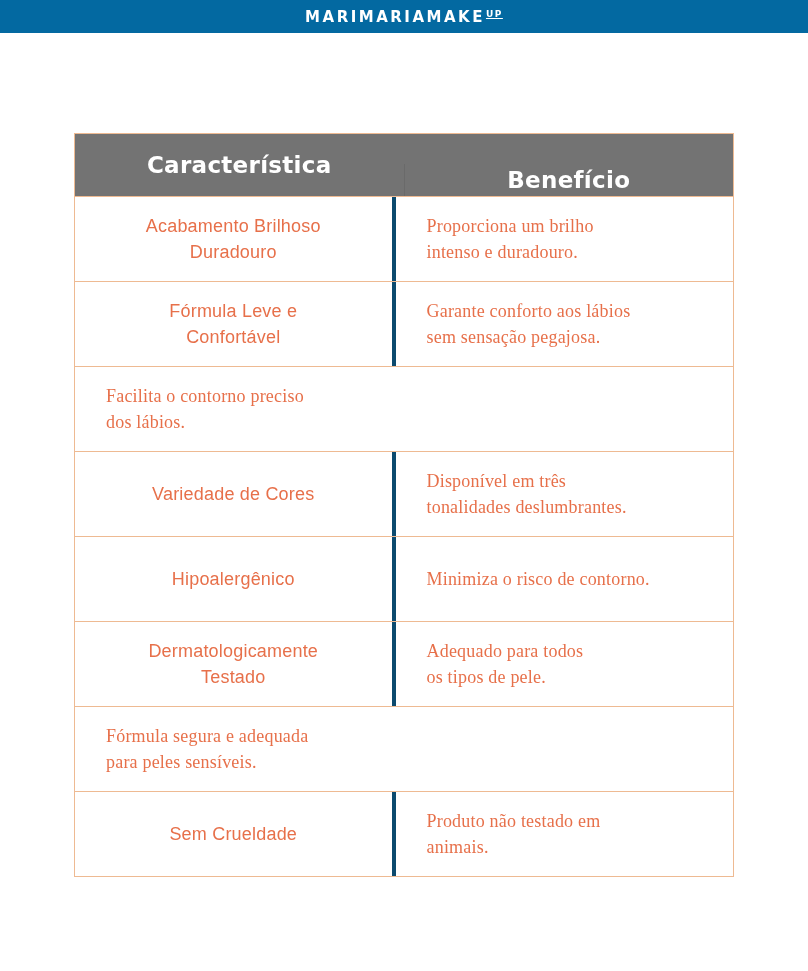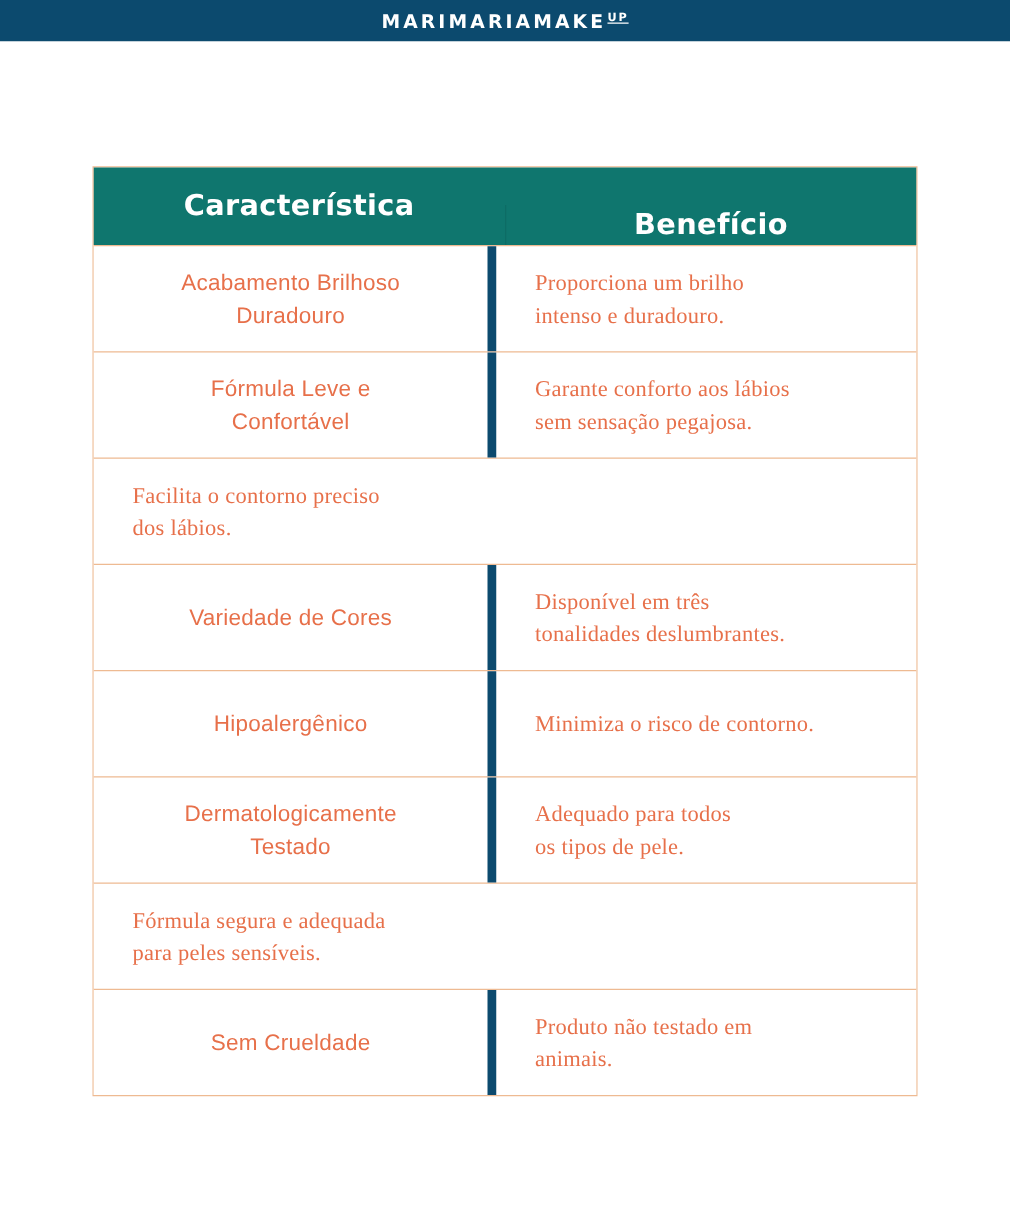--- a/index.html
+++ b/index.html
@@ -6,21 +6,21 @@
   html, body { width: 808px; }
   body {
     height: 971px;
     background: #ffffff;
     font-family: "Liberation Sans", sans-serif;
     overflow: hidden;
   }
   .banner {
     width: 100%;
     height: 33px;
-    background: #0c4a6e;
+    background: #0369a1;
     display: flex;
     align-items: center;
     justify-content: center;
   }
   .logo {
     color: #ffffff;
     font-weight: bold;
     font-size: 15px;
     letter-spacing: 2.5px;
     white-space: nowrap;
@@ -37,21 +37,21 @@
   }
   .content { padding-top: 100px; }
   .feature-table {
     width: 660px;
     margin: 0 auto;
     border: 1px solid #eeba92;
   }
   .thead {
     display: flex;
     height: 62px;
-    background: #0f766e;
+    background: #737373;
   }
   .th {
     flex: 1;
     display: flex;
     align-items: center;
     justify-content: center;
     color: #ffffff;
     font-size: 23px;
     font-weight: bold;
     letter-spacing: 0.3px;
@@ -70,21 +70,21 @@
     align-items: center;
     color: #e7704a;
     font-size: 18px;
     line-height: 1.45;
     letter-spacing: 0.2px;
     white-space: pre-line;
   }
   .td.feature {
     justify-content: center;
     text-align: center;
-    border-right: 7px solid #0c4a6e;
+    border-right: 4px solid #0c4a6e;
     padding: 0 12px;
   }
   .td.benefit {
     justify-content: flex-start;
     text-align: left;
     padding-left: 31px;
     padding-right: 14px;
     font-family: Liberation Serif, serif;
   }
 </style>

